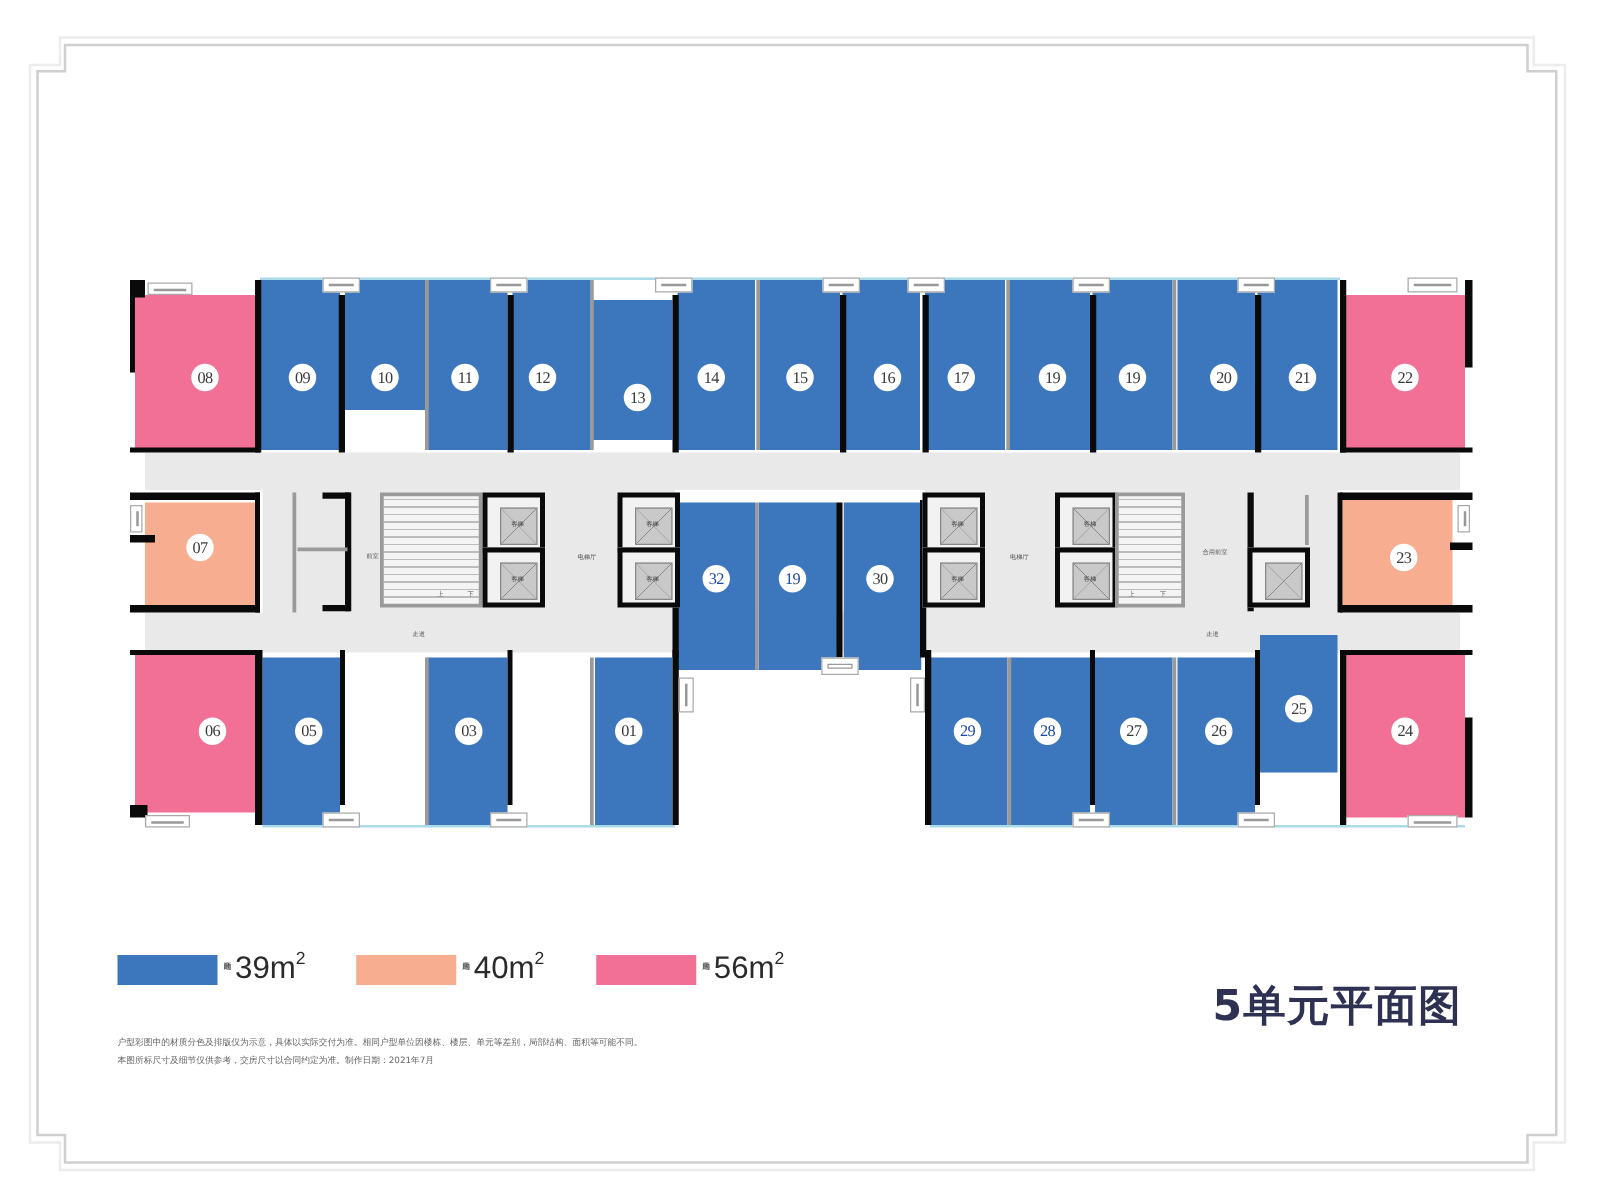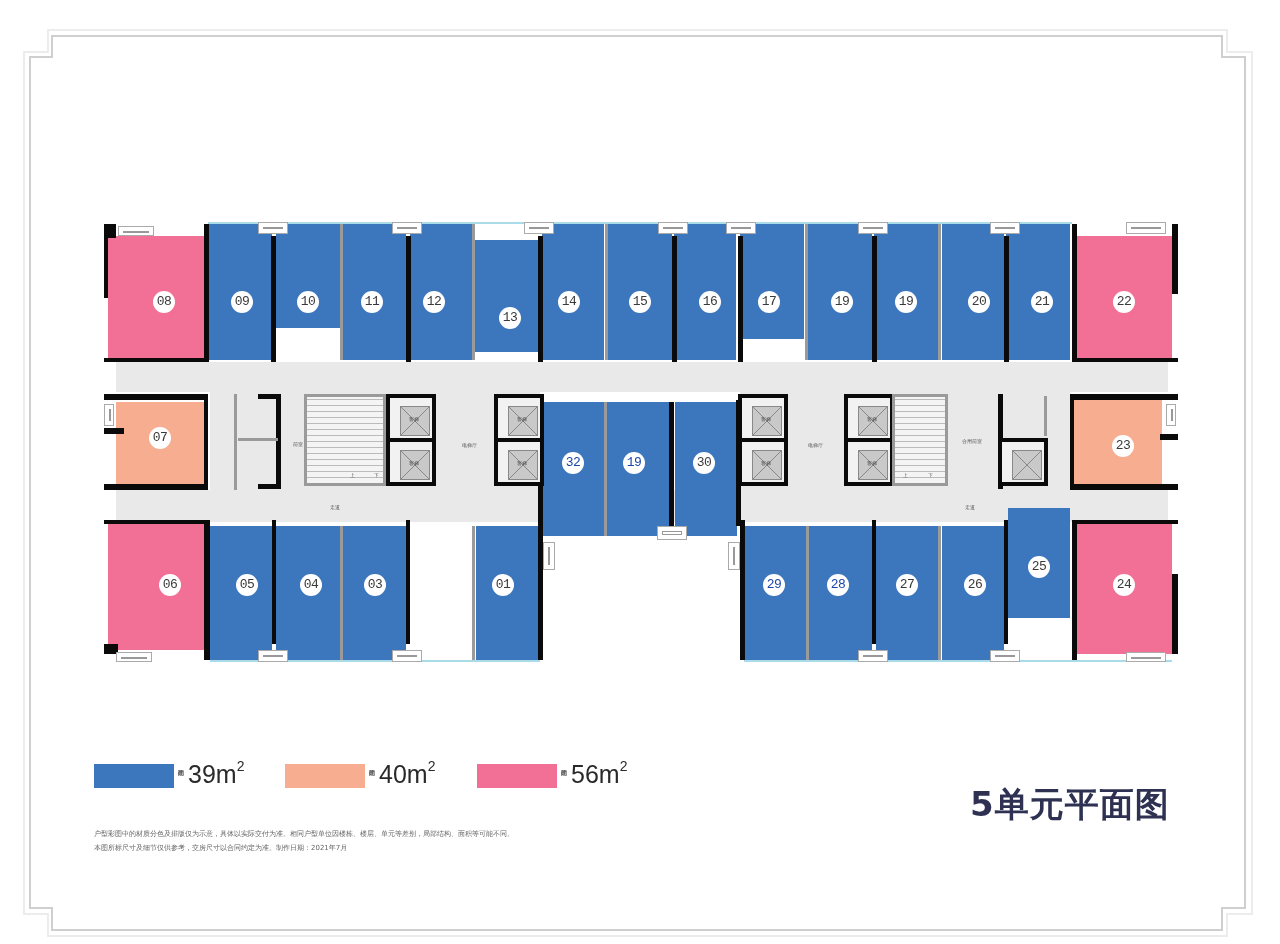--- a/index.html
+++ b/index.html
@@ -6,21 +6,21 @@
   body { width:1280px; height:944px; position:relative; overflow:hidden; font-family:"DejaVu Sans", sans-serif; }
   .frame { position:absolute; pointer-events:none; }
   .abs { position:absolute; box-sizing:border-box; }
   .corridor { position:absolute; background:#e9e9e9; }
   .unit { position:absolute; box-sizing:border-box; }
   .unit.blue { background:#3c76bd; }
   .unit.peach { background:#f7ad8f; }
   .unit.pink { background:#f27095; }
   .badge { position:absolute; width:22px; height:22px; border-radius:50%; background:#ffffff; color:#3a3a3a;
            font-size:13px; line-height:22px; text-align:center; letter-spacing:-0.5px; transform:translate(-50%,-50%);
-           font-family:Liberation Mono, monospace; }
+           font-family:Liberation Serif, serif; }
   .badge.bluetext { color:#1c47a8; }
   .wall { position:absolute; background:#0a0a0a; }
   .gwall { position:absolute; background:#9a9a9a; }
   .glass { position:absolute; background:#a9dbe9; }
   .ac { position:absolute; background:#fff; border:1px solid #aaa; box-sizing:border-box; }
   .ac::after { content:""; position:absolute; left:4px; right:4px; top:4px; bottom:4px; border:1px solid #999; }
   .elev { position:absolute; background:#f2f2f2; border:4px solid #0a0a0a; box-sizing:border-box; }
   .elev .car { position:absolute; left:10px; top:8px; width:28px; height:28px; background:#c9c9c9; border:1px solid #888;
     background-image:linear-gradient(45deg, transparent 49%, #888 50%, transparent 51%), linear-gradient(-45deg, transparent 49%, #888 50%, transparent 51%); }
   .elev .lbl { position:absolute; left:10px; top:18px; width:28px; text-align:center; font-size:5px; color:#444; }
@@ -69,21 +69,21 @@
     </div>
   <div class="unit blue" style="left:442px;top:10px;width:62px;height:136px;">
       <span class="badge" style="left:27px;top:78px;">14</span>
     </div>
   <div class="unit blue" style="left:508px;top:10px;width:64px;height:136px;">
       <span class="badge" style="left:32px;top:78px;">15</span>
     </div>
   <div class="unit blue" style="left:574px;top:10px;width:62px;height:136px;">
       <span class="badge" style="left:36px;top:78px;">16</span>
     </div>
-  <div class="unit blue" style="left:640px;top:10px;width:64px;height:115px;">
+  <div class="unit blue" style="left:640px;top:10px;width:64px;height:136px;">
       <span class="badge" style="left:29px;top:78px;">17</span>
     </div>
   <div class="unit blue" style="left:708px;top:10px;width:64px;height:136px;">
       <span class="badge" style="left:34px;top:78px;">19</span>
     </div>
   <div class="unit blue" style="left:774px;top:10px;width:64px;height:136px;">
       <span class="badge" style="left:32px;top:78px;">19</span>
     </div>
   <div class="unit blue" style="left:842px;top:10px;width:62px;height:136px;">
       <span class="badge" style="left:37px;top:78px;">20</span>
@@ -216,23 +216,20 @@
     </div>
   <div class="gwall" style="left:944px;top:182px;width:3px;height:40px;"></div>
   <span class="tiny" style="left:865px;top:290px;">走道</span>
 
   <div class="unit pink" style="left:8px;top:310px;width:98px;height:126px;">
       <span class="badge" style="left:51px;top:61px;margin-left:11px;">06</span>
     </div>
   <div class="unit blue" style="left:110px;top:312px;width:62px;height:134px;">
       <span class="badge" style="left:37px;top:59px;">05</span>
     </div>
-  <div class="unit blue" style="left:176px;top:312px;width:64px;height:134px;">
-      <span class="badge" style="left:35px;top:59px;">04</span>
-    </div>
   <div class="unit blue" style="left:242px;top:312px;width:64px;height:134px;">
       <span class="badge" style="left:33px;top:59px;">03</span>
     </div>
   <div class="unit blue" style="left:376px;top:312px;width:62px;height:134px;">
       <span class="badge" style="left:27px;top:59px;">01</span>
     </div>
   <div class="unit blue" style="left:644px;top:312px;width:62px;height:134px;">
       <span class="badge bluetext" style="left:30px;top:59px;">29</span>
     </div>
   <div class="unit blue" style="left:708px;top:312px;width:64px;height:134px;">

